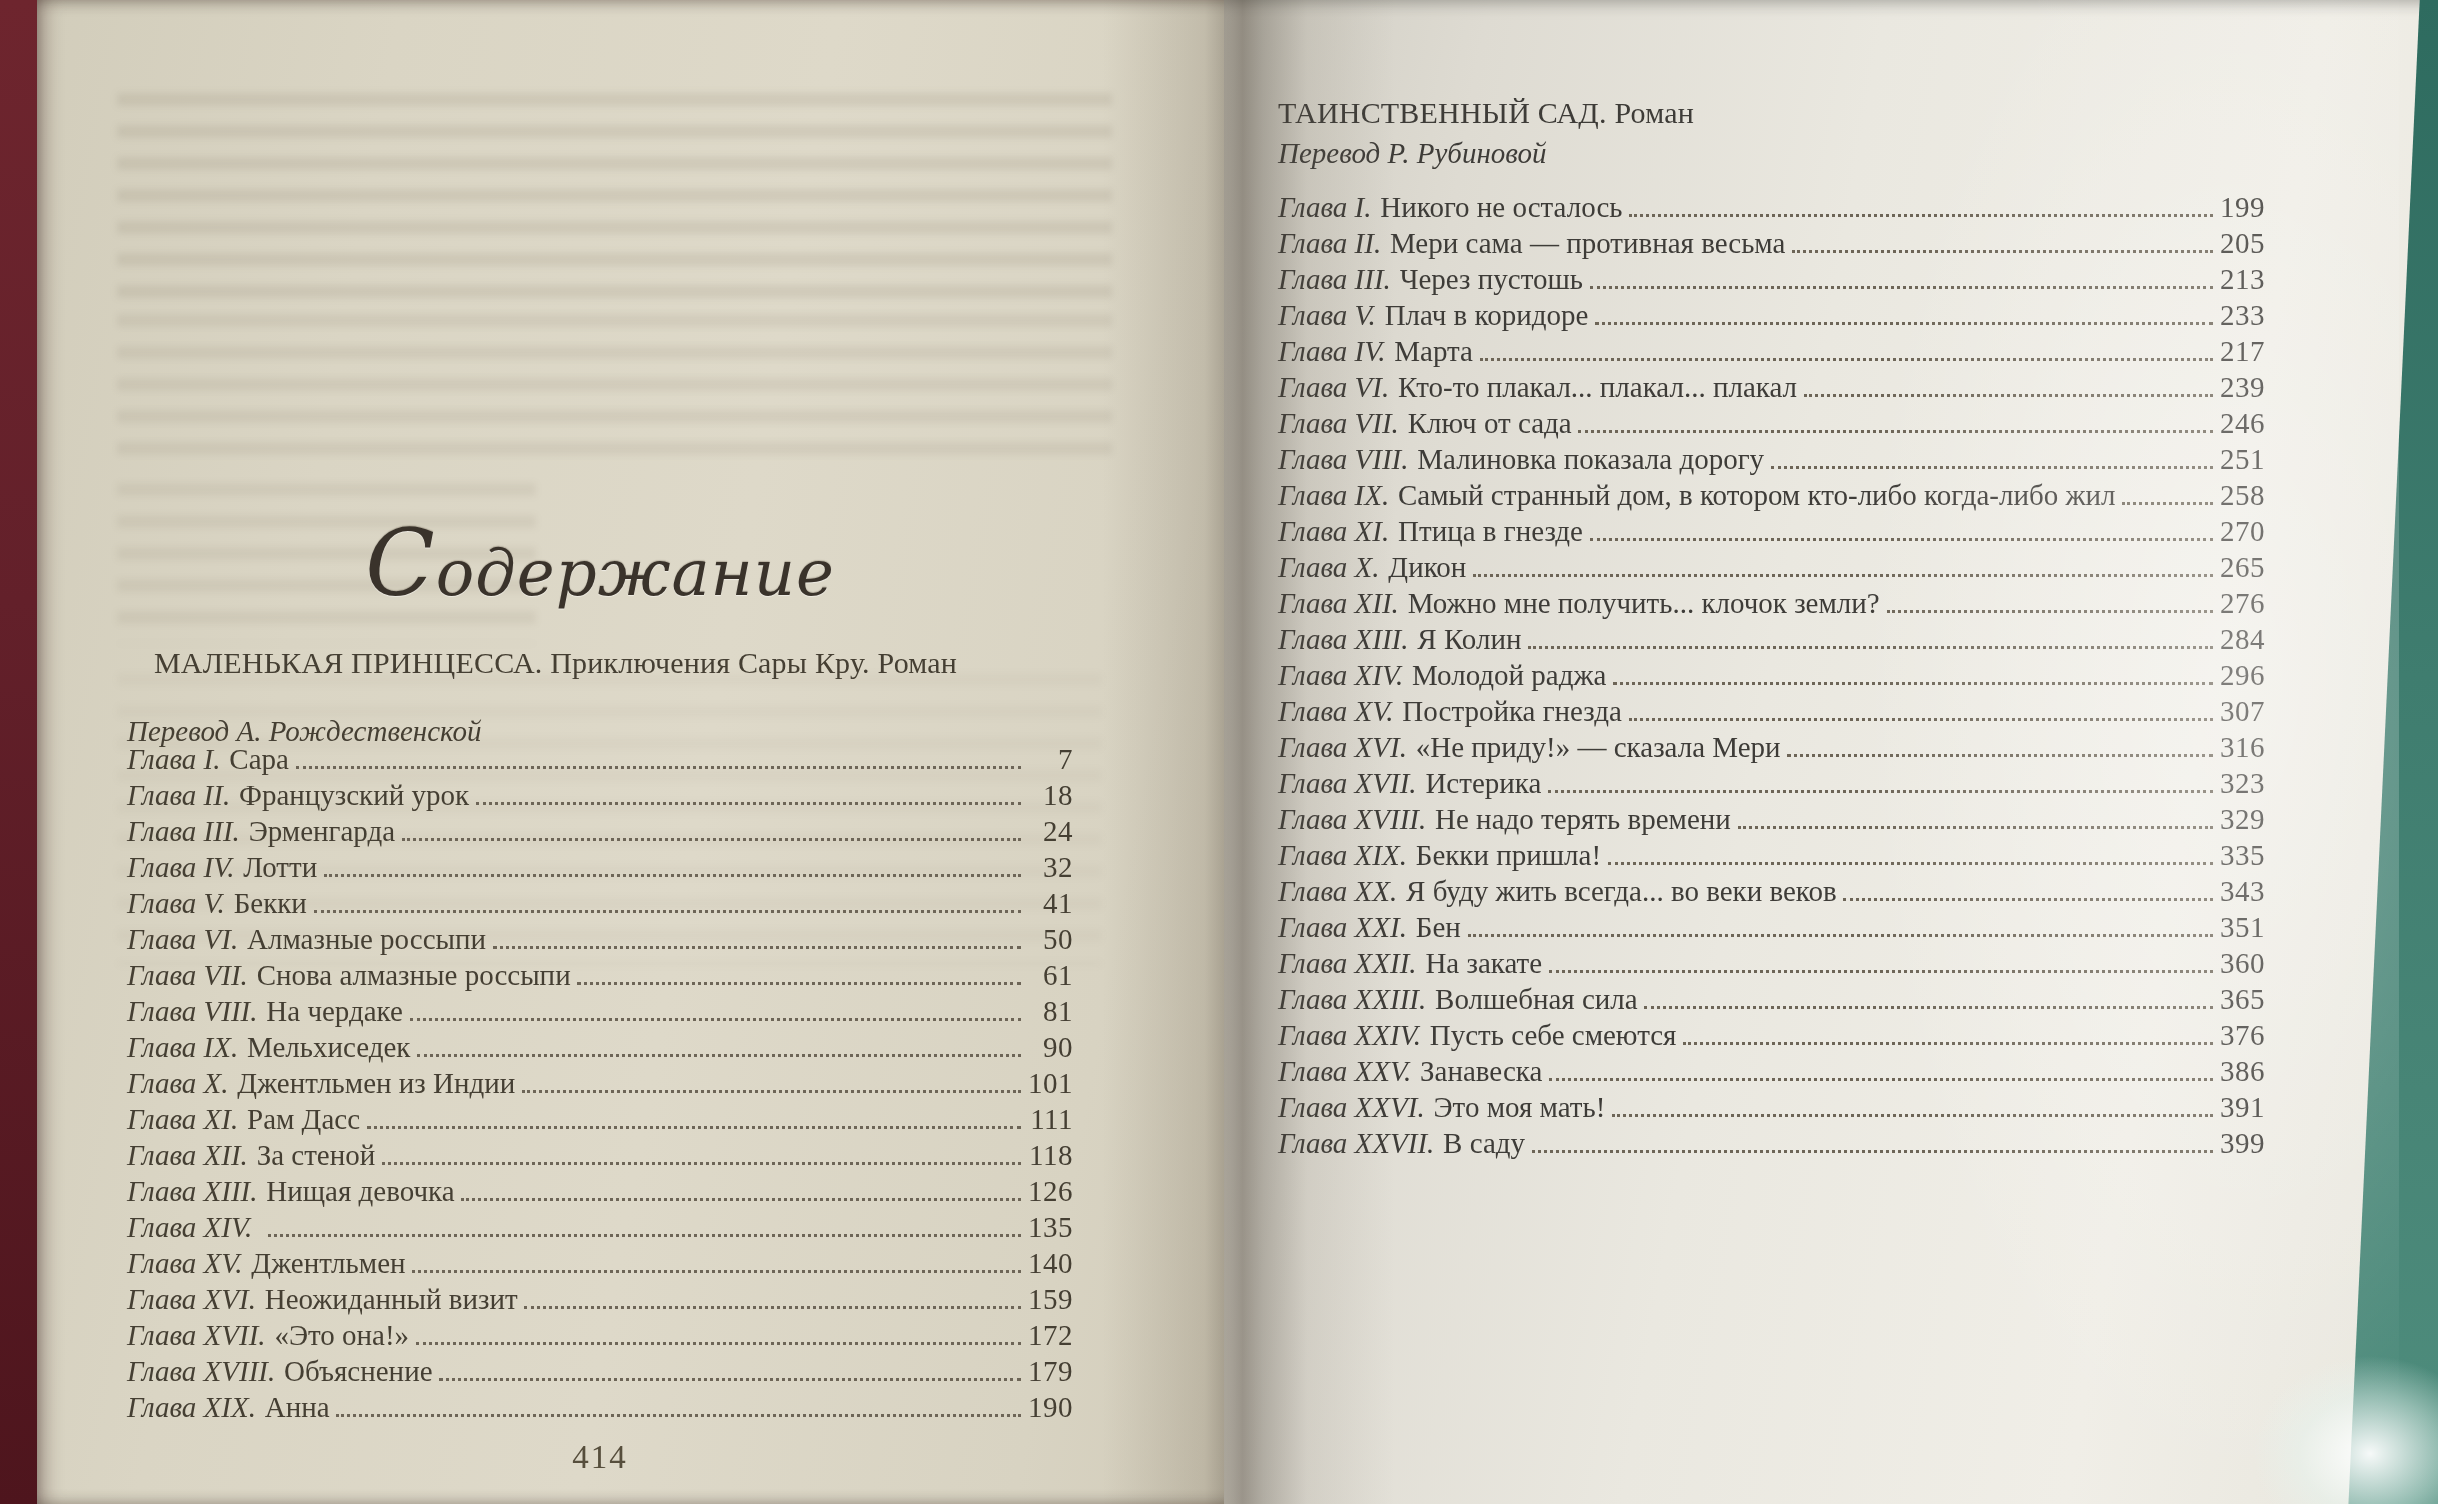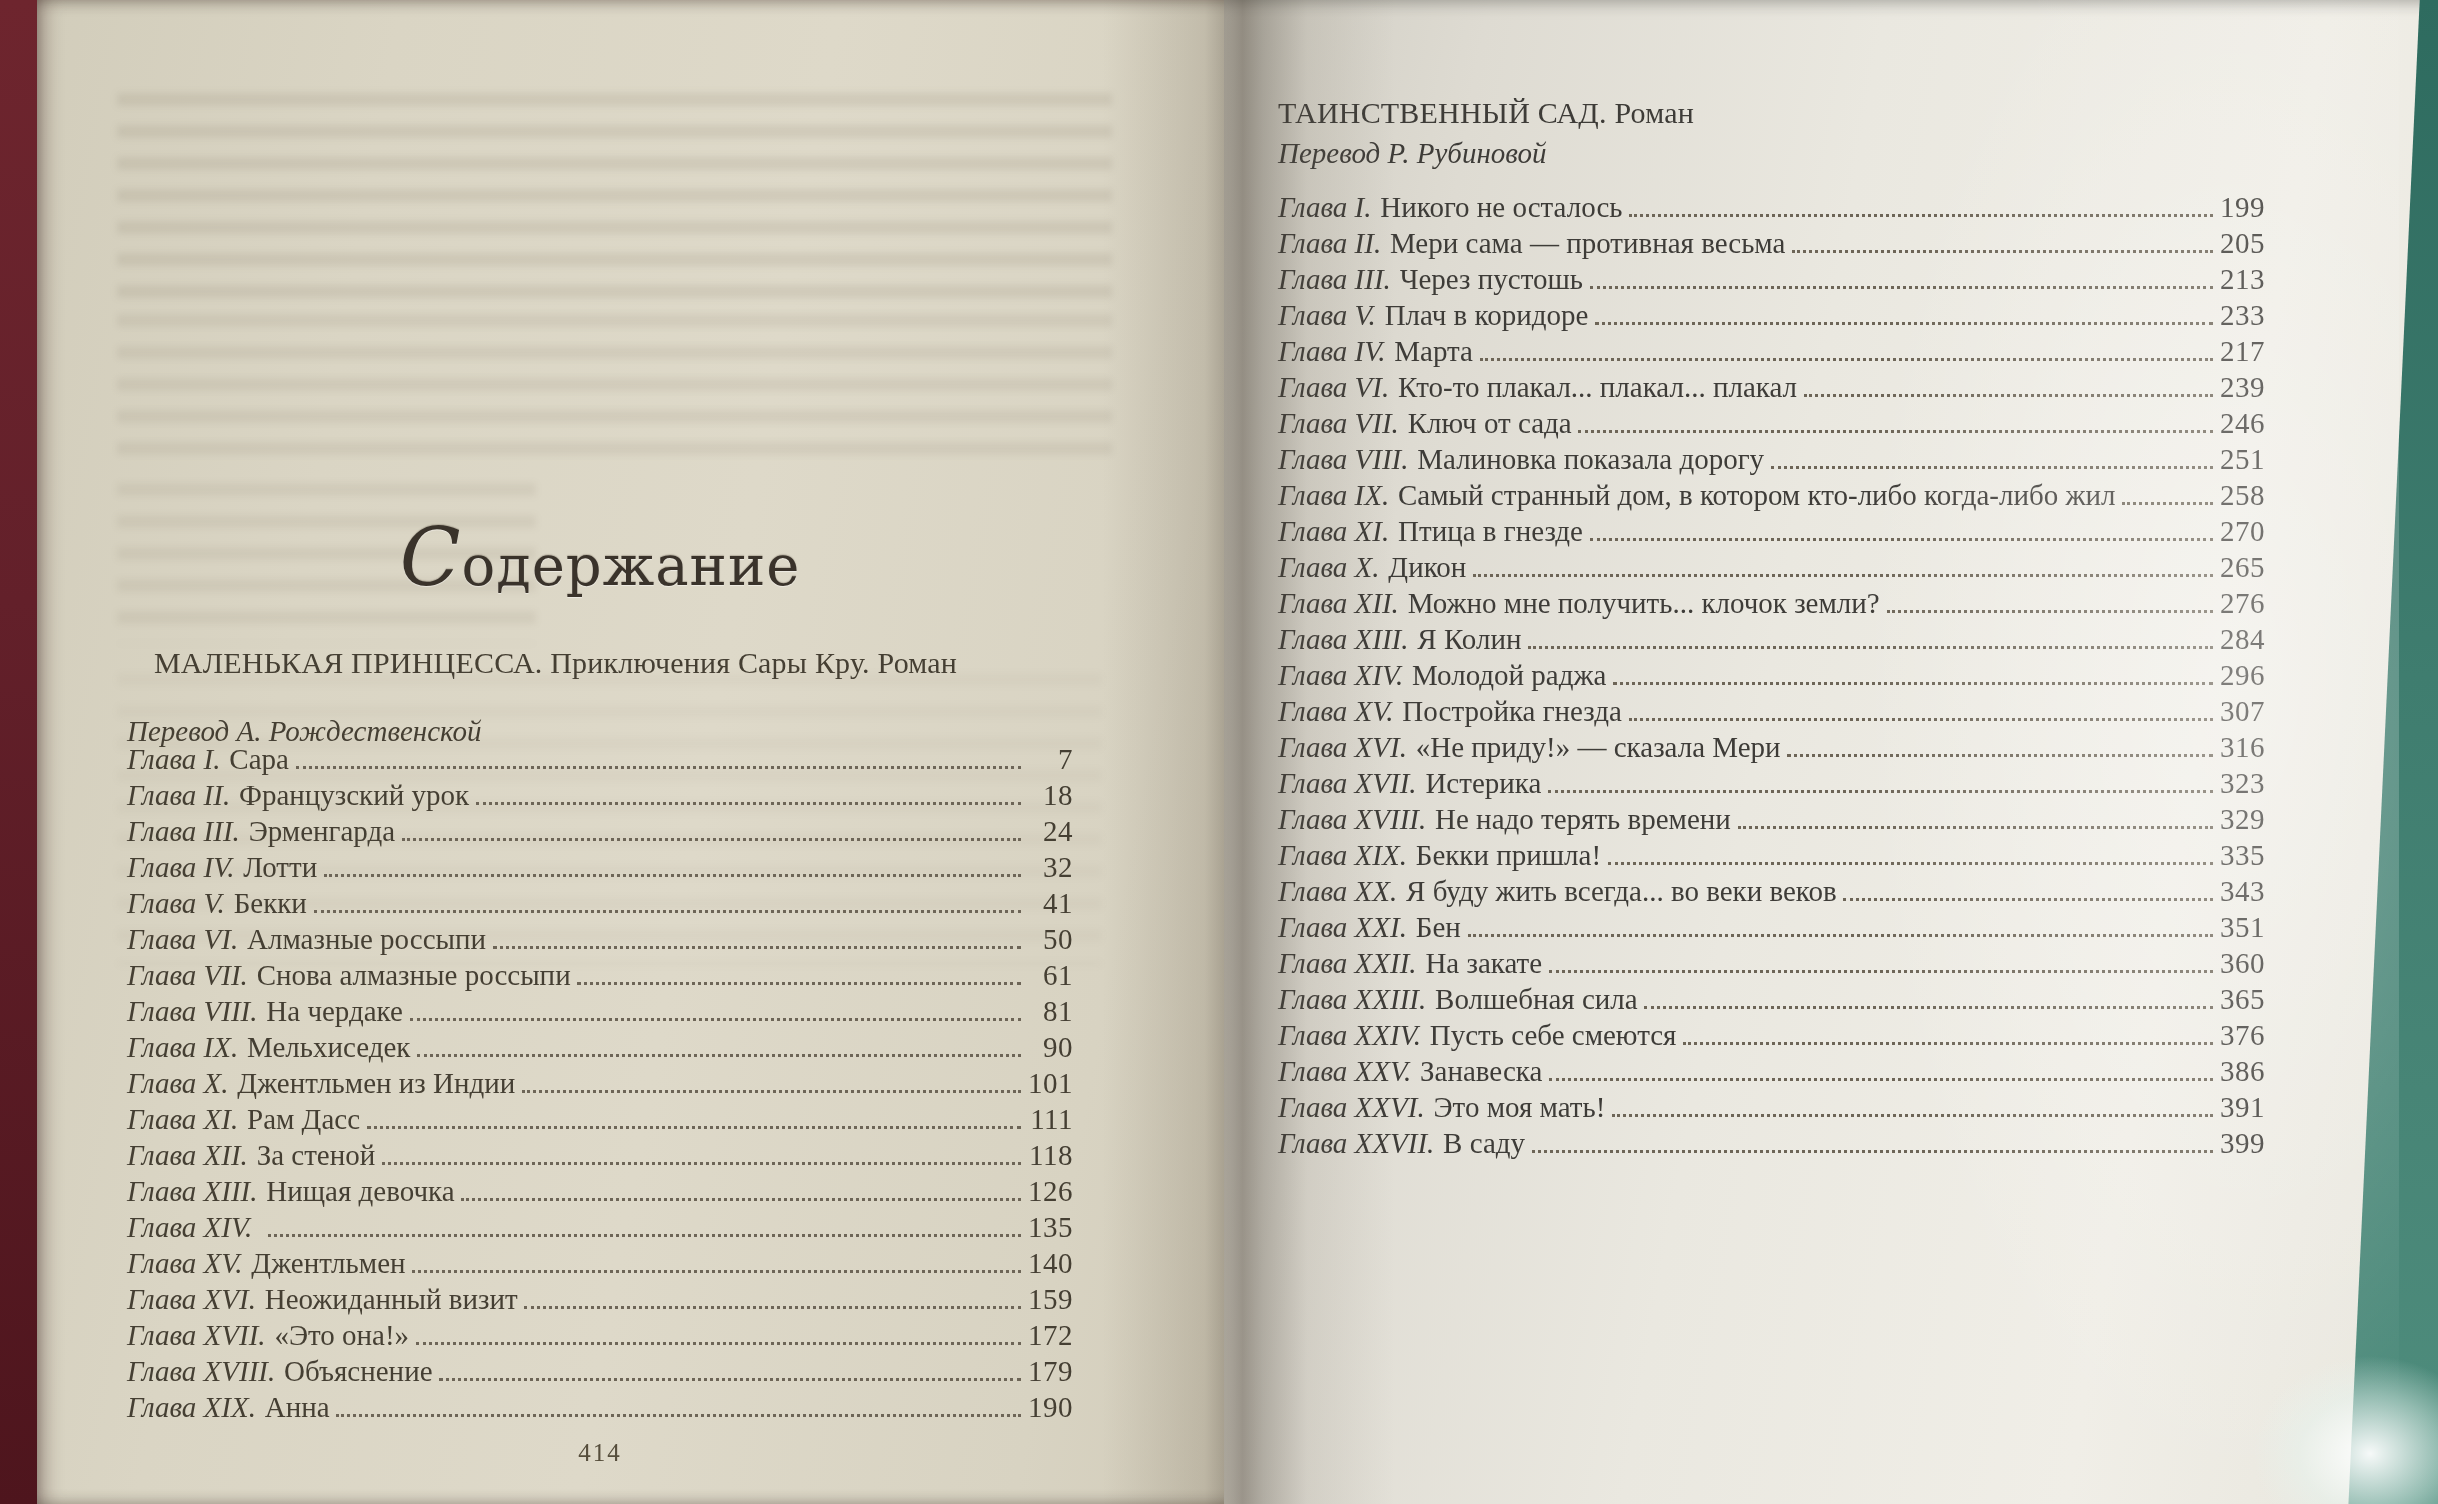--- a/index.html
+++ b/index.html
@@ -53,22 +53,23 @@
   .g1{left:117px;top:93px;width:995px;height:210px;opacity:.55;}
   .g2{left:117px;top:314px;width:995px;height:156px;opacity:.45;}
   .g3{left:117px;top:483px;width:419px;height:161px;opacity:.4;}
   .g4{left:117px;top:673px;width:985px;height:293px;opacity:.18;}
   
   .ink-l{color:#453f33;}
   .ink-r{color:#3e3c38;}
   .heading{
     position:absolute;left:127px;top:511px;width:946px;
     text-align:center;font-family:"DejaVu Serif", serif;
-    font-size:56px;color:#3a332b;letter-spacing:1px;
+    font-size:64px;color:#3a332b;letter-spacing:1px;
     text-shadow:0 1px 1px rgba(255,255,255,.5), 0 -1px 1px rgba(70,60,45,.25);
+    font-style:italic;
   }
   .heading::first-letter{font-size:1.42em;font-style:italic;}
   .sec-title{position:absolute;font-size:30px;letter-spacing:0.2px;white-space:nowrap;}
   .sec-trans{position:absolute;font-size:29px;font-style:italic;white-space:nowrap;}
   .lt{left:127px;top:646px;margin-left:27px;}
   .ltr{left:127px;top:687px;margin-top:28px;}
   .rt{left:1278px;top:96px;}
   .rtr{left:1278px;top:137px;}
   .entries{position:absolute;font-size:29px;}
   .entries-left{left:127px;top:741px;width:946px;}
@@ -79,21 +80,21 @@
   .ch{font-style:italic;margin-right:8.8px;white-space:nowrap;}
   .ti{white-space:nowrap;}
   .dots{flex:1;align-self:stretch;position:relative;min-width:9.8px;margin:0 4.9px 0 6.8px;}
   .dots::after{
     content:"";position:absolute;left:0;right:0;bottom:7.8px;
     border-bottom:3.3px dotted #6d6557;
   }
   .pg{margin-left:2px;min-width:45px;text-align:right;white-space:nowrap;letter-spacing:0.5px;}
   .folio{
     position:absolute;left:127px;top:1439px;width:946px;
-    text-align:center;font-size:25px;color:#564e3c;letter-spacing:2px;
+    text-align:center;font-size:33px;color:#564e3c;letter-spacing:2px;
   }
 </style>
 </head>
 <body>
 
 <div class="photo">
 
   <div class="cover-strip"></div>
 
   <div class="left-page"></div>

